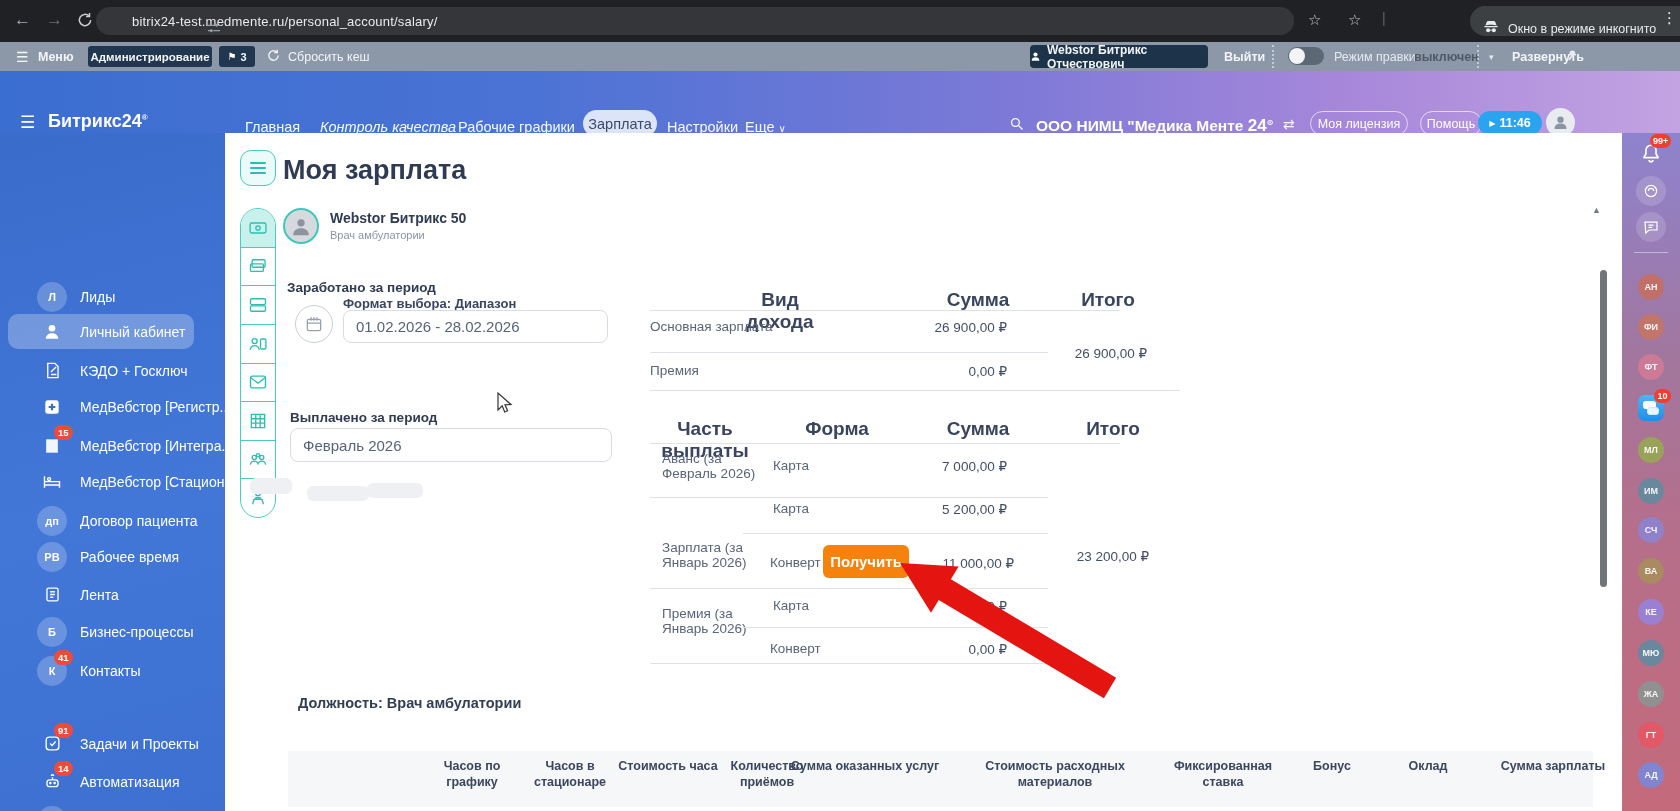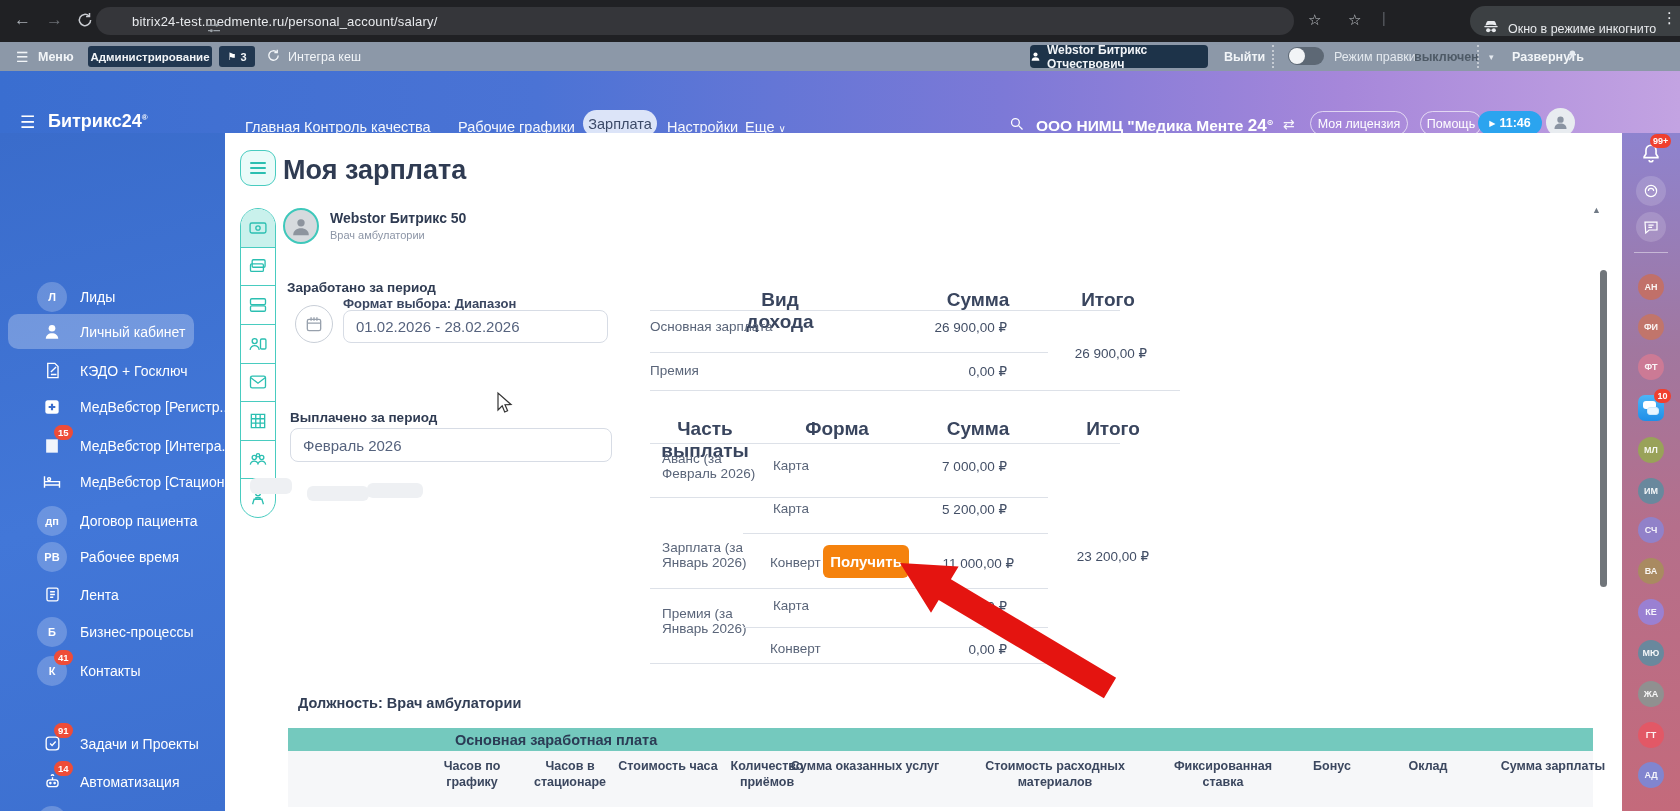--- a/index.html
+++ b/index.html
@@ -129,21 +129,21 @@
     <div class="abs adm-dark" style="left:219px;top:4px;width:36px;height:21px;gap:4px;">
       <span style="font-size:10px;">⚑</span>
       <span class="adm-txt" style="font-size:11px;">3</span>
     </div>
     <span class="abs" style="left:266px;top:6px;">
       <svg width="15" height="15" viewBox="0 0 24 24" fill="none" stroke="#f2f5f8" stroke-width="2.2">
           <path d="M19.5 12a7.5 7.5 0 11-2.2-5.3"></path>
           <path d="M18 2.8v4.6h-4.6"></path>
         </svg>
     </span>
-    <span class="abs adm-txt" style="left:288px;top:8px;font-weight:normal;">Интегра кеш</span>
+    <span class="abs adm-txt" style="left:288px;top:8px;font-weight:normal;">Сбросить кеш</span>
 
     <div class="abs adm-dark" style="left:1030px;top:3px;width:178px;height:23px;border-radius:4px;gap:6px;background:#1d3349;">
       <span>
         <svg width="11" height="11" viewBox="0 0 24 24" fill="#fff">
             <circle cx="12" cy="7.5" r="4.5"></circle>
             <path d="M3.5 21c0-5 3.8-7.5 8.5-7.5s8.5 2.5 8.5 7.5z"></path>
           </svg>
       </span>
       <span class="adm-txt" style="font-size:12px;">Webstor Битрикс Отчествович</span>
     </div>
@@ -162,21 +162,21 @@
           <circle cx="15" cy="8.5" r="4.5"></circle>
           <rect x="13.6" y="11.5" width="2.8" height="10" rx="1.4" transform="rotate(35 15 11.5)"></rect>
         </svg>
     </span>
   </div>
 
   <div id="navbar">
     <span class="abs" style="left:20px;top:41px;color:#fff;font-size:17px;">☰</span>
     <span class="abs" style="left:48px;top:40px;color:#fff;font-size:18px;font-weight:bold;"><span>Битрикс24</span><sup style="font-size:8px;">®</sup></span>
     <span class="nav-item" style="left:245px;">Главная</span>
-    <span class="nav-item" style="left:304px;">Контроль качества</span>
+    <span class="nav-item" style="left:320px;font-style:italic;">Контроль качества</span>
     <span class="nav-item" style="left:458px;">Рабочие графики</span>
     <div id="nav-pill">Зарплата</div>
     <span class="nav-item" style="left:667px;">Настройки</span>
     <span class="nav-item" style="left:745px;"><span>Еще</span> <span style="font-size:10px;">∨</span></span>
 
     <span class="abs" style="left:1008px;top:44px;">
       <svg width="17" height="17" viewBox="0 0 24 24" fill="none" stroke="#fff" stroke-width="1.8">
           <circle cx="10.5" cy="10.5" r="5.5"></circle>
           <path d="M15 15l5.5 5.5"></path>
         </svg>
@@ -513,23 +513,20 @@
     <span class="td" style="left:548px;top:465px;">Карта</span>
     <span class="num" style="left:632px;top:465px;">0,00 ₽</span>
     <span class="td" style="left:437px;top:473px;">Премия (за</span>
     <span class="td" style="left:437px;top:488px;">Январь 2026)</span>
     <div class="tline" style="left:518px;top:494px;width:305px;"></div>
     <span class="td" style="left:545px;top:508px;">Конверт</span>
     <span class="num" style="left:632px;top:508px;">0,00 ₽</span>
     <div class="tline" style="left:425px;top:530px;width:398px;"></div>
 
     <span class="abs" style="left:73px;top:562px;font-size:14.5px;font-weight:bold;color:#323e55;">Должность: Врач амбулатории</span>
-    <div id="teal-bar">
-      <span>Основная заработная плата</span>
-    </div>
     <div id="cols-band">
       <span class="colh" style="left:134px;width:100px;">Часов по графику</span>
       <span class="colh" style="left:227px;width:110px;">Часов в стационаре</span>
       <span class="colh" style="left:330px;width:100px;">Стоимость часа</span>
       <span class="colh" style="left:424px;width:110px;">Количество приёмов</span>
       <span class="colh" style="left:502px;width:150px;">Сумма оказанных услуг</span>
       <span class="colh" style="left:677px;width:180px;">Стоимость расходных материалов</span>
       <span class="colh" style="left:865px;width:140px;">Фиксированная ставка</span>
       <span class="colh" style="left:1004px;width:80px;">Бонус</span>
       <span class="colh" style="left:1100px;width:80px;">Оклад</span>

